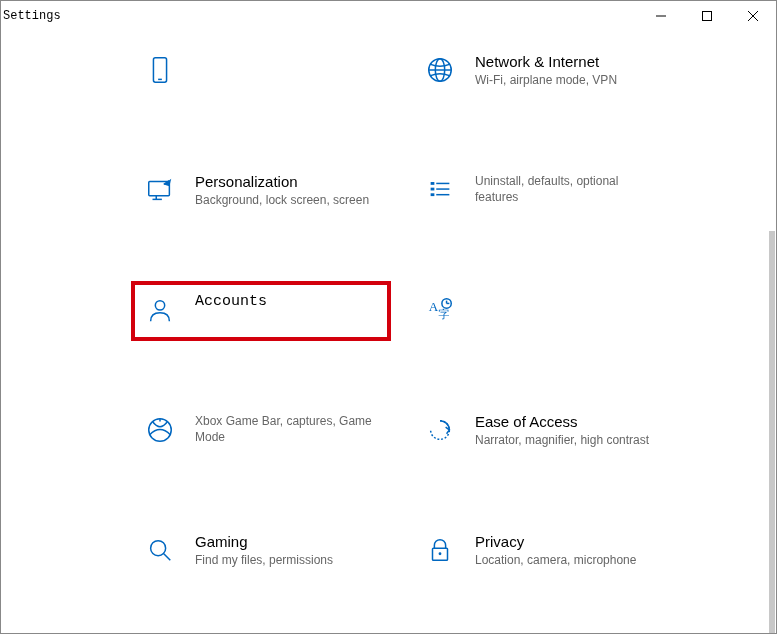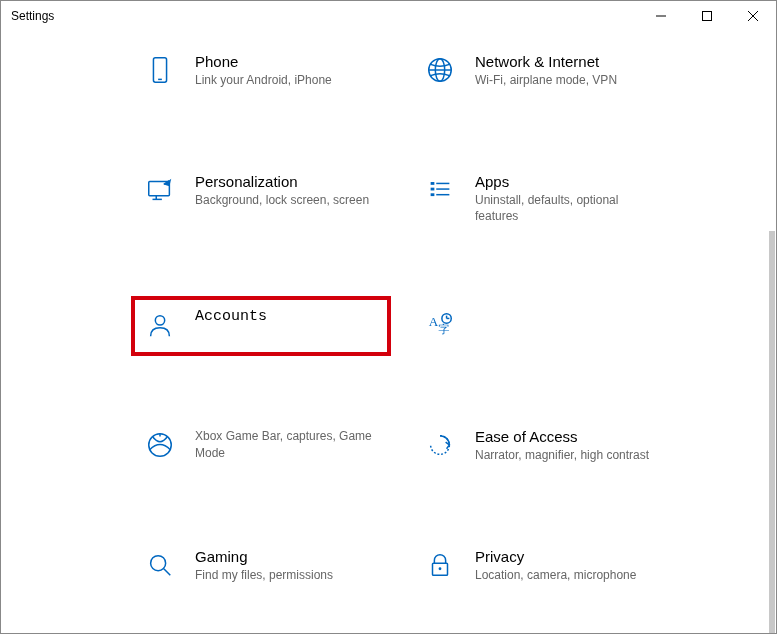--- a/index.html
+++ b/index.html
@@ -13,21 +13,22 @@
     height: 634px;
     overflow: hidden;
     border: 1px solid #888;
     position: relative;
   }
   .titlebar {
     height: 30px;
     display: flex;
     align-items: center;
     justify-content: space-between;
-    padding-left: 10px;
+    padding-left: 2px;
+    font-family: Liberation Mono, monospace;
   }
   .titlebar-title {
     font-size: 12px;
   }
   .win-controls {
     display: flex;
   }
   .win-btn {
     width: 46px;
     height: 30px;
@@ -128,24 +129,20 @@
 </div>
 
 <div class="content">
   <div class="grid" id="tile-grid">
       <div class="tile">
         <div class="icon-slot">
           <svg viewBox="0 0 32 32">
             <use href="#ic-phone"></use>
           </svg>
         </div>
-        <div class="tile-text">
-          <div class="tile-title">Phone</div>
-          <div class="tile-desc">Link your Android, iPhone</div>
-        </div>
       </div>
       <div class="tile">
         <div class="icon-slot">
           <svg viewBox="0 0 32 32">
             <use href="#ic-network"></use>
           </svg>
         </div>
         <div class="tile-text">
           <div class="tile-title">Network &amp; Internet</div>
           <div class="tile-desc">Wi-Fi, airplane mode, VPN</div>
@@ -162,21 +159,20 @@
           <div class="tile-desc">Background, lock screen, screen</div>
         </div>
       </div>
       <div class="tile">
         <div class="icon-slot">
           <svg viewBox="0 0 32 32">
             <use href="#ic-apps"></use>
           </svg>
         </div>
         <div class="tile-text">
-          <div class="tile-title">Apps</div>
           <div class="tile-desc">Uninstall, defaults, optional features</div>
         </div>
       </div>
       <div class="tile highlighted">
         <div class="icon-slot">
           <svg viewBox="0 0 32 32">
             <use href="#ic-accounts"></use>
           </svg>
         </div>
         <div class="tile-text">

